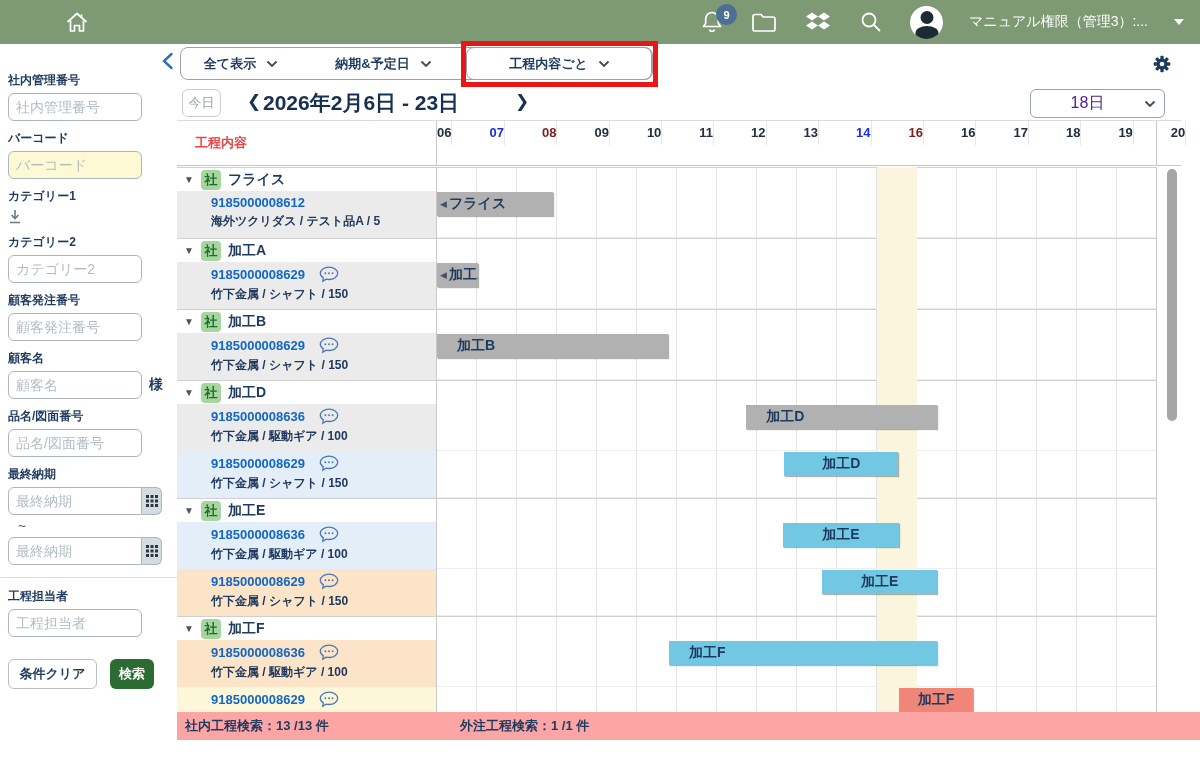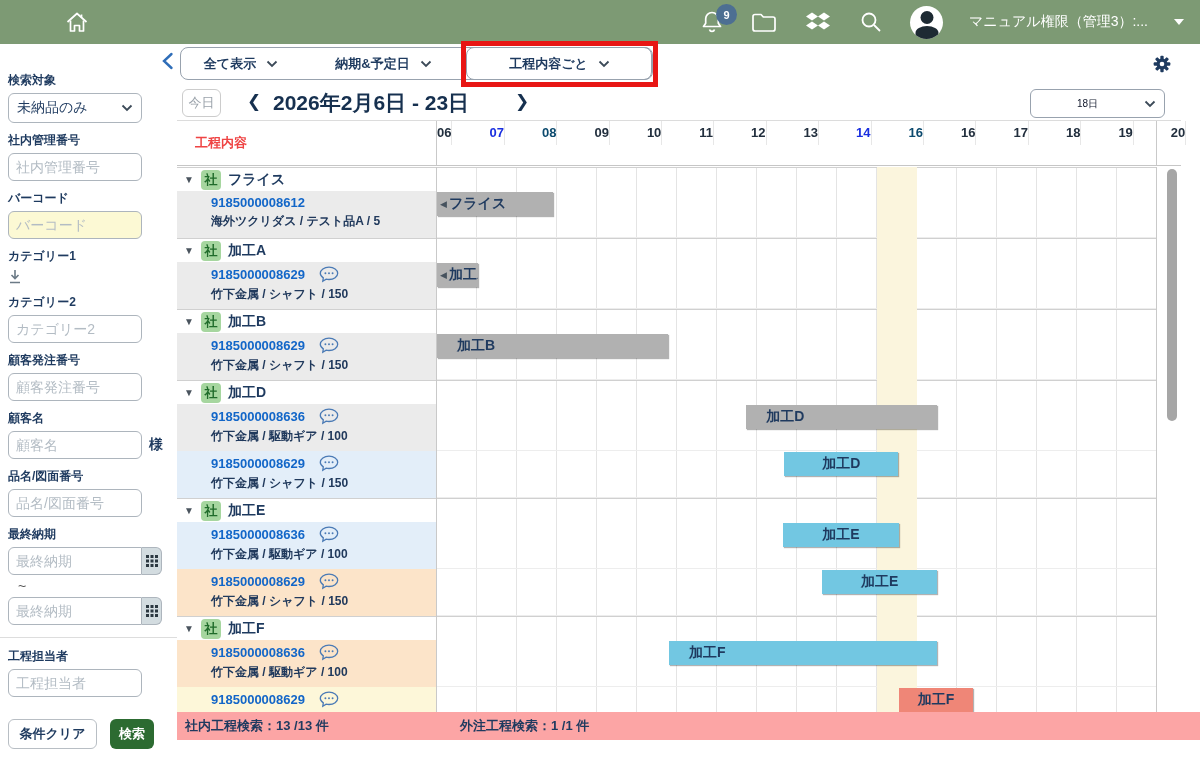--- a/index.html
+++ b/index.html
@@ -69,42 +69,42 @@
   .hl-frame { position:absolute; left:-6px; right:-6px; top:-7px; bottom:-8px;
     border:5px solid #e81614; pointer-events:none; z-index:5; }
 
   .gear { position:absolute; left:975px; top:10px; cursor:pointer; }
 
   .datenav { position:absolute; left:0; top:44px; width:100%; height:30px; }
   .btn-today { position:absolute; left:5px; top:1px; width:39px; height:28px; background:#fff;
     border:1px solid #ccc; border-radius:6px; font-size:13px; color:#9aa2aa; cursor:pointer;
     font-family:"Liberation Sans","DejaVu Sans",sans-serif; }
   .nav-ch { position:absolute; top:3px; font-size:17px; font-weight:700; color:#16304f; cursor:pointer; }
-  .dn-title { position:absolute; left:96px; top:1px; font-size:21px; font-weight:700; color:#16304f; }
+  .dn-title { position:absolute; left:86px; top:1px; font-size:21px; font-weight:700; color:#16304f; }
   .range-sel { position:absolute; left:853px; top:1px; width:135px; height:29px;
     border:1px solid #98a2ae; border-radius:6px; background:#fff; display:flex; align-items:center;
     cursor:pointer; }
-  .range-sel .val { flex:1; text-align:center; font-size:10px; color:#0f172a; }
+  .range-sel .val { flex:1; text-align:center; font-size:16px; color:#4c1d95; }
   .range-sel svg { margin-right:8px; }
 
   
   .gantt-header { position:absolute; left:0; top:76px; width:1004px; height:46px;
     border-top:1px solid #dcdcdc; border-bottom:1px solid #c6c6c6; }
   .list-header { position:absolute; left:0; top:0; width:260px; height:100%;
     border-right:1px solid #c9c9c9; display:flex; align-items:center; padding-left:18px;
     font-size:13px; font-weight:700; color:#ef4444; }
   .time-header { position:absolute; left:260px; top:0; width:720px; height:100%;
     border-right:1px solid #c9c9c9; }
   .month-row { height:21px; border-bottom:1px solid #dedede; text-align:center;
     font-size:13px; font-weight:700; color:#1e3a5f; line-height:21px; }
   .days-row { height:24px; display:flex;gap:37px; }
   .day-cell { width:40px; text-align:center; font-size:13px; font-weight:700; line-height:24px;
     border-right:1px solid #e7e7e7; color:#222f3e; }
   .day-cell.sat { color:#1a2fe0; }
-  .day-cell.sun { color:#0c4a6e; }
+  .day-cell.sun { color:#7f1d1d; }
 
   .gantt-body { position:absolute; left:0; top:123px; width:1004px; height:545px; }
   .list-col { position:absolute; left:0; top:0; width:260px; height:100%;
     border-right:1px solid #c9c9c9; overflow:hidden; }
   .chart-col { position:absolute; left:260px; top:0; width:720px; height:100%; overflow:hidden;
     border-right:1px solid #c9c9c9;
     background-image:repeating-linear-gradient(to right, transparent 0px, transparent 39px, #e4e4e4 39px, #e4e4e4 40px); }
   .today-col { position:absolute; top:0; width:40px; height:100%; background:#fbf5dd; z-index:0; }
 
   .g-lane { width:100%; border-top:1px solid #d0d0d0; height:24px; }
@@ -182,29 +182,20 @@
     <div class="avatar">
       <div class="head"></div>
         <div class="body"></div>
     </div>
     <span class="user-label">マニュアル権限（管理3）:...</span>
     <div class="caret-down"></div>
   </div>
 </div>
 
 <aside class="sidebar">
-  <div class="field">
-    <label>検索対象</label>
-    <div class="sel">
-      <span class="val">未納品のみ</span>
-      <svg width="12" height="8" viewBox="0 0 12 8" fill="none" stroke="#3c4a58" stroke-width="1.8">
-          <path d="M1.5 1.5 L6 6 L10.5 1.5"></path>
-        </svg>
-    </div>
-  </div>
   <div class="field">
     <label>社内管理番号</label>
     <input class="tinput" placeholder="社内管理番号" style="">
   </div>
   <div class="field">
     <label>バーコード</label>
     <input class="tinput yellow" placeholder="バーコード" style="">
   </div>
   <div class="field">
     <label>カテゴリー1</label>

